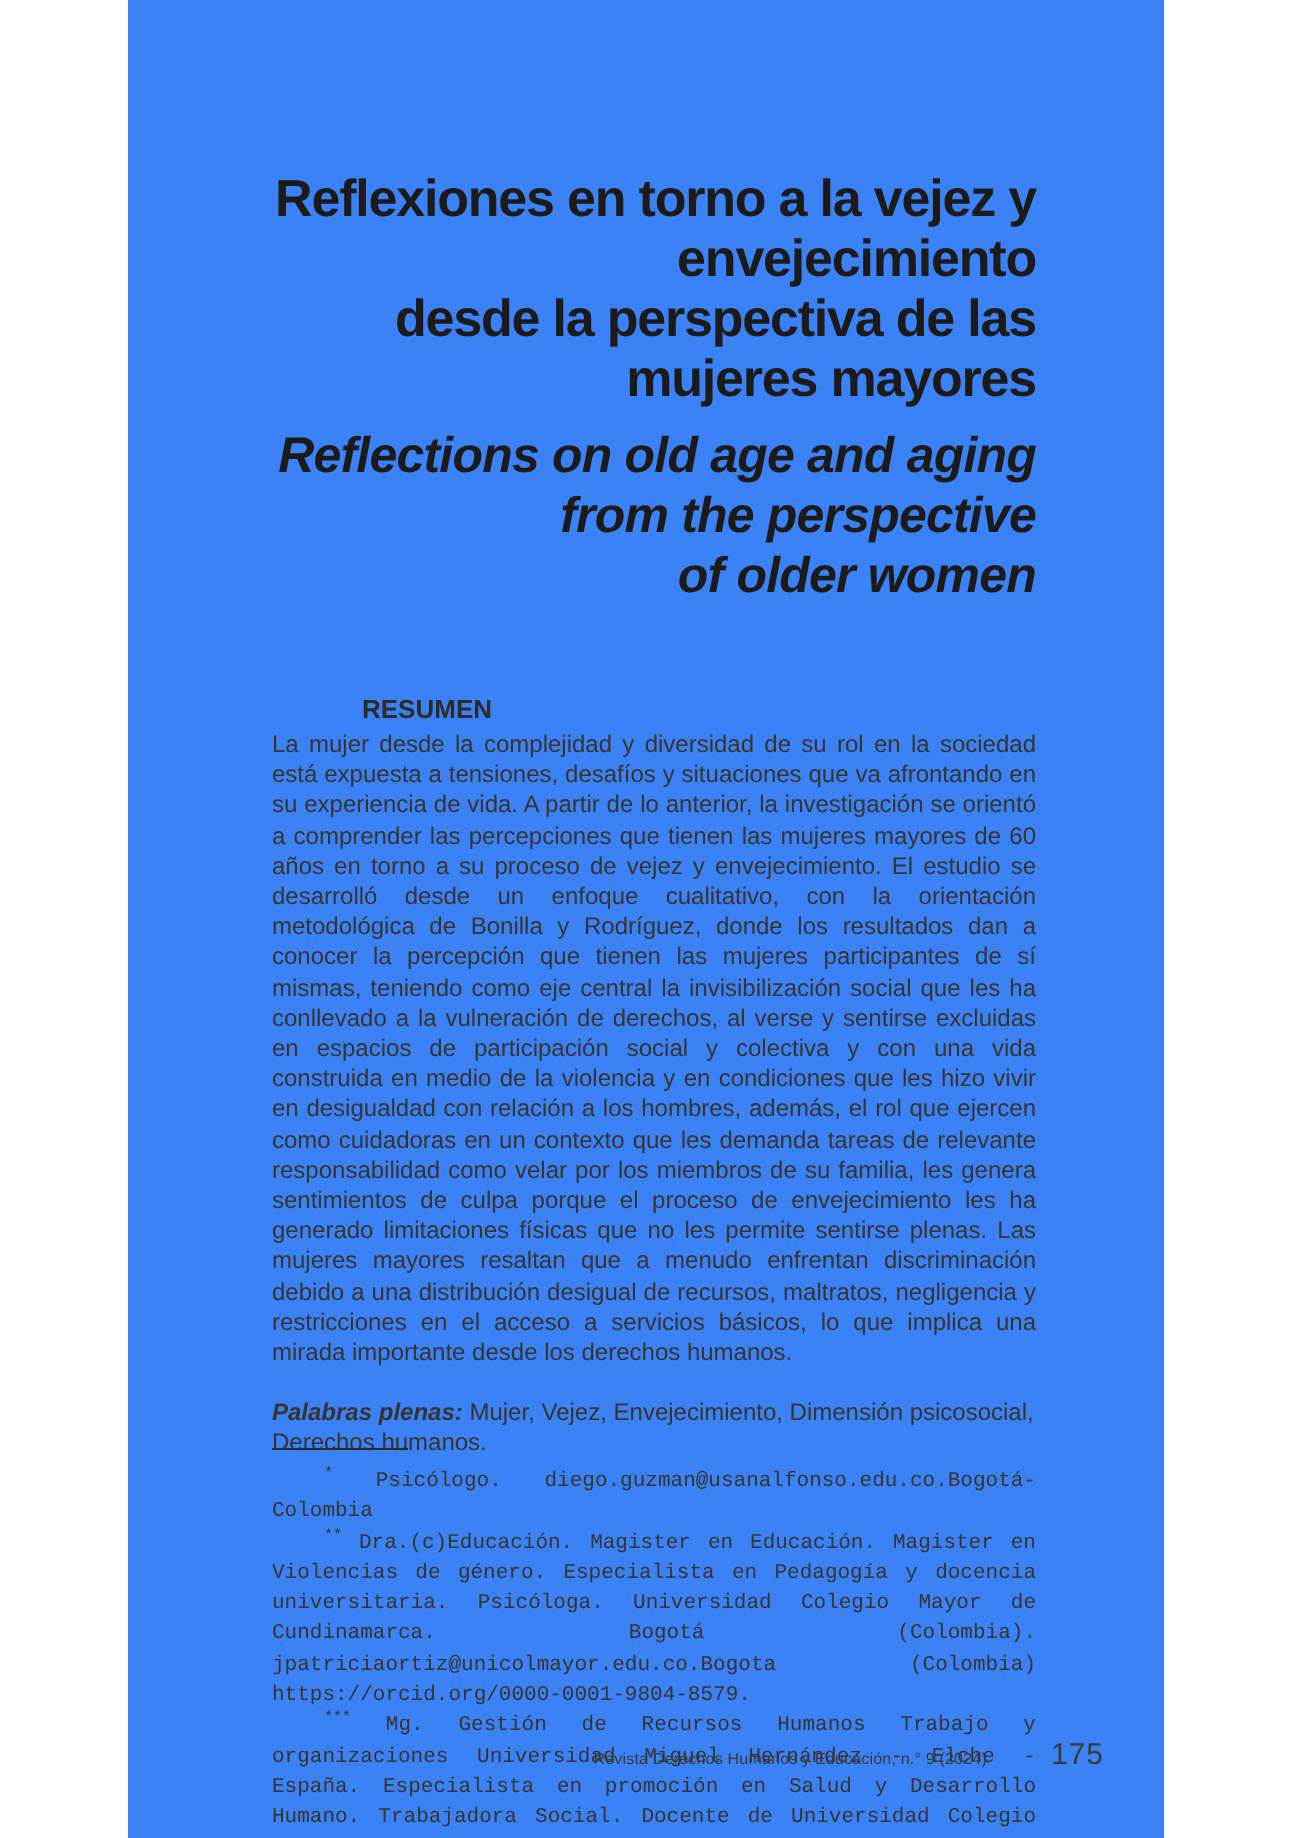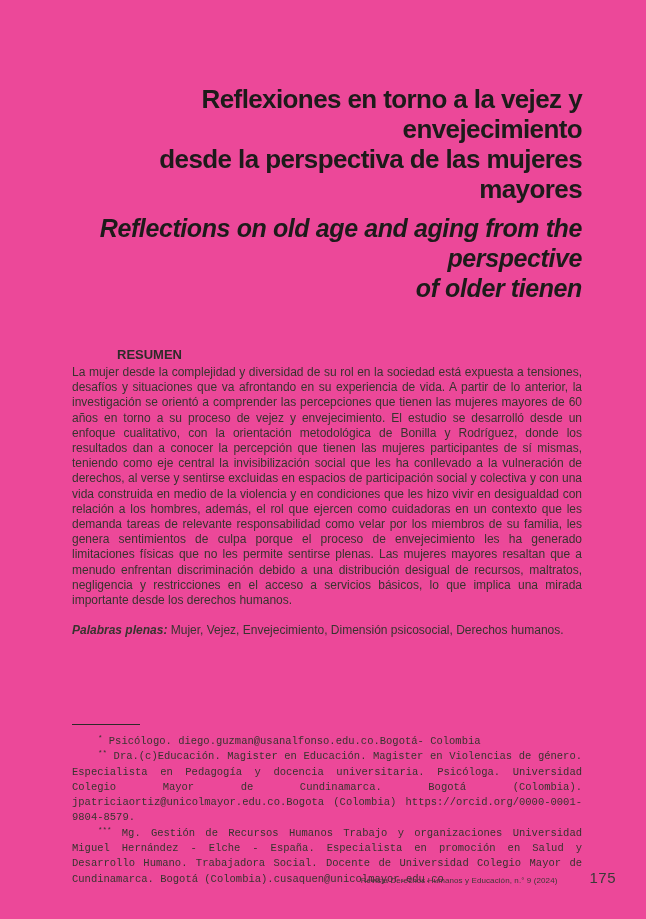--- a/index.html
+++ b/index.html
@@ -1,22 +1,22 @@
 <!DOCTYPE html>
 <html><head>
 <meta charset="utf-8">
 <style>
   * { margin: 0; padding: 0; box-sizing: border-box; }
   html, body { background: #ffffff; }
   .page {
     position: relative;
-    width: 646px;
+    width: 518px;
     height: 919px;
     margin: 0 auto;
-    background: #ec4899;
+    background: #3b82f6;
     font-family: "Liberation Sans", sans-serif;
     color: #35322f;
     overflow: hidden;
   }
   .content {
     padding: 0 64px 0 72px;
   }
   .title-block {
     padding-top: 84px;
     text-align: right;
@@ -127,21 +127,21 @@
 <div class="page">
   <div class="content">
 
     <div class="title-block">
       <div class="title-es">
         <div>Reflexiones en torno a la vejez y envejecimiento</div>
         <div>desde la perspectiva de las mujeres mayores</div>
       </div>
       <div class="title-en">
         <div>Reflections on old age and aging from the perspective</div>
-        <div>of older tienen</div>
+        <div>of older women</div>
       </div>
     </div>
 
 
     <div class="abstract-heading">RESUMEN</div>
     <p class="abstract-text">La mujer desde la complejidad y diversidad de su rol en la sociedad está expuesta a tensiones, desafíos y situaciones que va afrontando en su experiencia de vida. A partir de lo anterior, la investigación se orientó a comprender las percepciones que tienen las mujeres mayores de 60 años en torno a su proceso de vejez y envejecimiento. El estudio se desarrolló desde un enfoque cualitativo, con la orientación metodológica de Bonilla y Rodríguez, donde los resultados dan a conocer la percepción que tienen las mujeres participantes de sí mismas, teniendo como eje central la invisibilización social que les ha conllevado a la vulneración de derechos, al verse y sentirse excluidas en espacios de participación social y colectiva y con una vida construida en medio de la violencia y en condiciones que les hizo vivir en desigualdad con relación a los hombres, además, el rol que ejercen como cuidadoras en un contexto que les demanda tareas de relevante responsabilidad como velar por los miembros de su familia, les genera sentimientos de culpa porque el proceso de envejecimiento les ha generado limitaciones físicas que no les permite sentirse plenas. Las mujeres mayores resaltan que a menudo enfrentan discriminación debido a una distribución desigual de recursos, maltratos, negligencia y restricciones en el acceso a servicios básicos, lo que implica una mirada importante desde los derechos humanos.</p>
 
     <p class="keywords"><span class="kw-label">Palabras plenas:</span><span> Mujer, Vejez, Envejecimiento, Dimensión psicosocial, Derechos humanos.</span></p>
 
   </div>

